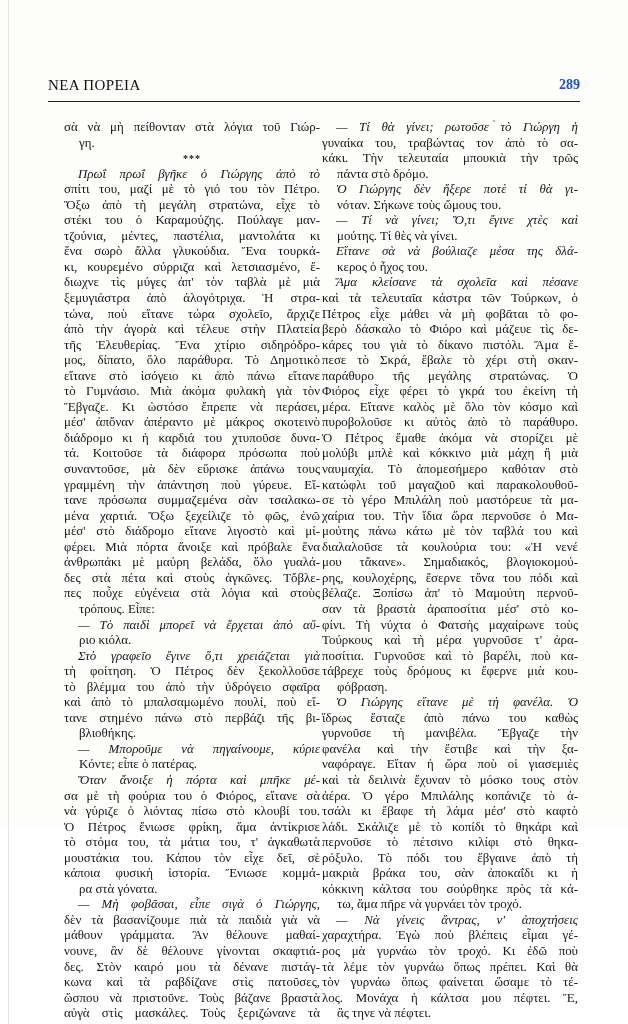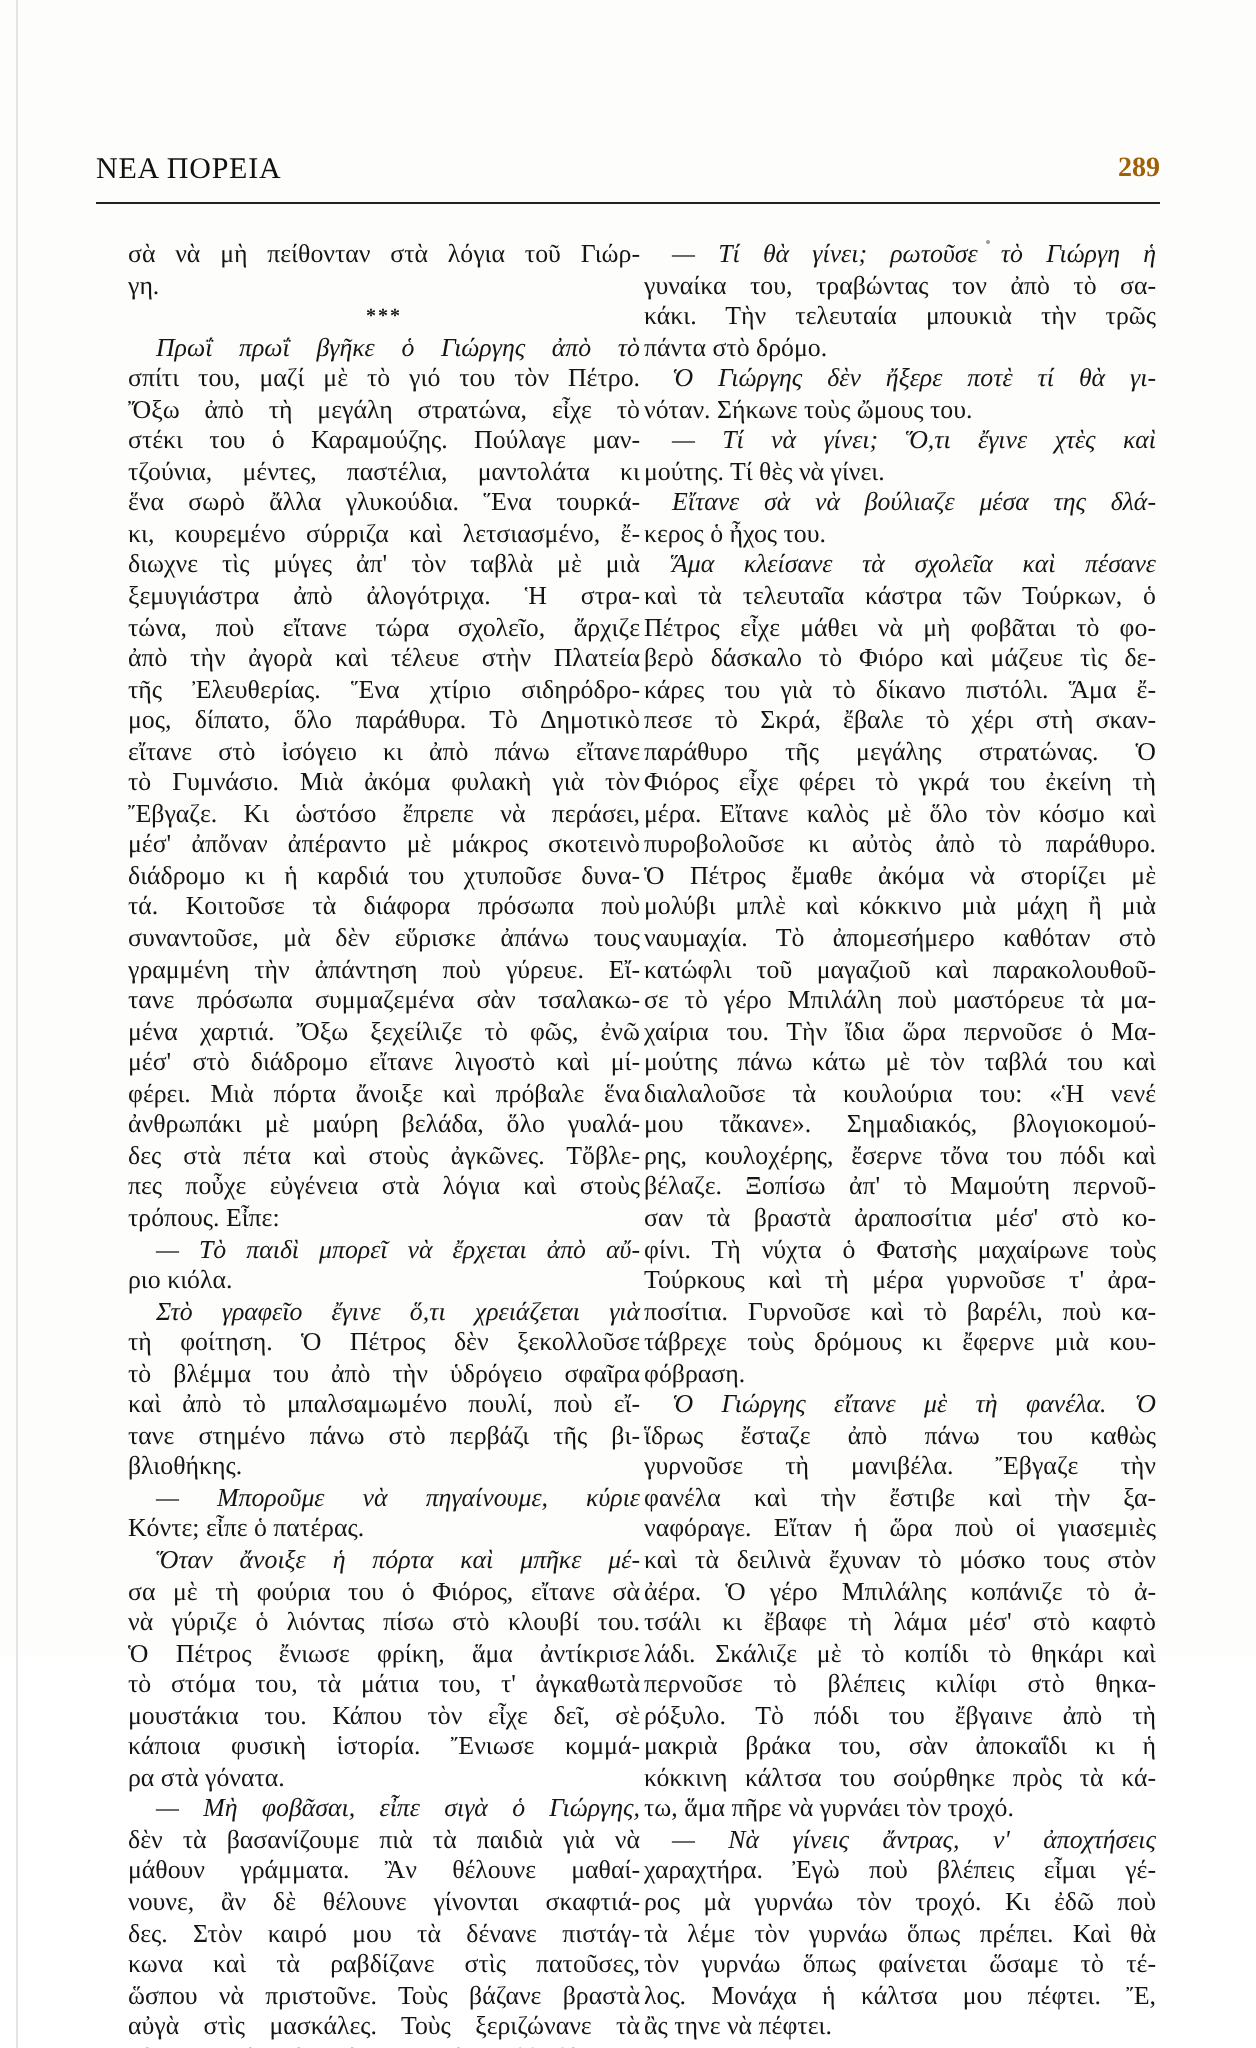--- a/index.html
+++ b/index.html
@@ -40,21 +40,21 @@
       font-size: 15px;
       letter-spacing: 0.4px;
       color: #111;
     }
     .page-number {
       position: absolute;
       right: 0; top: 0;
       font-family: "Liberation Serif", serif;
       font-weight: bold;
       font-size: 14px;
-      color: #a16207;
+      color: #1d4ed8;
     }
     .head-rule {
       position: absolute;
       left: 48px; top: 101px;
       width: 532px; height: 1px;
       background: #222;
     }
     .column {
       position: absolute;
       top: 120px;
@@ -69,20 +69,21 @@
     .col-right { left: 322px; }
     .line {
       display: block;
       white-space: nowrap;
       overflow: visible;
       text-align-last: justify;
       height: 15.55px;
     }
     .line.last {
       text-align-last: left;
+      margin-left: 15px;
     }
     .line.indent { padding-left: 14px; font-style: italic; }
     .line.stars {
       text-align: center;
       text-align-last: center;
       font-weight: bold;
       font-size: 10px;
       letter-spacing: 1px;
     }
     .speck {
@@ -205,21 +206,21 @@
       <span class="line last">φόβραση.</span>
       <span class="line indent">Ὁ Γιώργης εἴτανε μὲ τὴ φανέλα. Ὁ</span>
       <span class="line">ἵδρως ἔσταζε ἀπὸ πάνω του καθὼς</span>
       <span class="line">γυρνοῦσε τὴ μανιβέλα. Ἔβγαζε τὴν</span>
       <span class="line">φανέλα καὶ τὴν ἔστιβε καὶ τὴν ξα-</span>
       <span class="line">ναφόραγε. Εἴταν ἡ ὥρα ποὺ οἱ γιασεμιὲς</span>
       <span class="line">καὶ τὰ δειλινὰ ἔχυναν τὸ μόσκο τους στὸν</span>
       <span class="line">ἀέρα. Ὁ γέρο Μπιλάλης κοπάνιζε τὸ ἀ-</span>
       <span class="line">τσάλι κι ἔβαφε τὴ λάμα μέσ' στὸ καφτὸ</span>
       <span class="line">λάδι. Σκάλιζε μὲ τὸ κοπίδι τὸ θηκάρι καὶ</span>
-      <span class="line">περνοῦσε τὸ βλέπεις κιλίφι στὸ θηκα-</span>
+      <span class="line">περνοῦσε τὸ πέτσινο κιλίφι στὸ θηκα-</span>
       <span class="line">ρόξυλο. Τὸ πόδι του ἔβγαινε ἀπὸ τὴ</span>
       <span class="line">μακριὰ βράκα του, σὰν ἀποκαΐδι κι ἡ</span>
       <span class="line">κόκκινη κάλτσα του σούρθηκε πρὸς τὰ κά-</span>
       <span class="line last">τω, ἅμα πῆρε νὰ γυρνάει τὸν τροχό.</span>
       <span class="line indent">— Νὰ γίνεις ἄντρας, ν' ἀποχτήσεις</span>
       <span class="line">χαραχτήρα. Ἐγὼ ποὺ βλέπεις εἶμαι γέ-</span>
       <span class="line">ρος μὰ γυρνάω τὸν τροχό. Κι ἐδῶ ποὺ</span>
       <span class="line">τὰ λέμε τὸν γυρνάω ὅπως πρέπει. Καὶ θὰ</span>
       <span class="line">τὸν γυρνάω ὅπως φαίνεται ὥσαμε τὸ τέ-</span>
       <span class="line">λος. Μονάχα ἡ κάλτσα μου πέφτει. Ἔ,</span>

